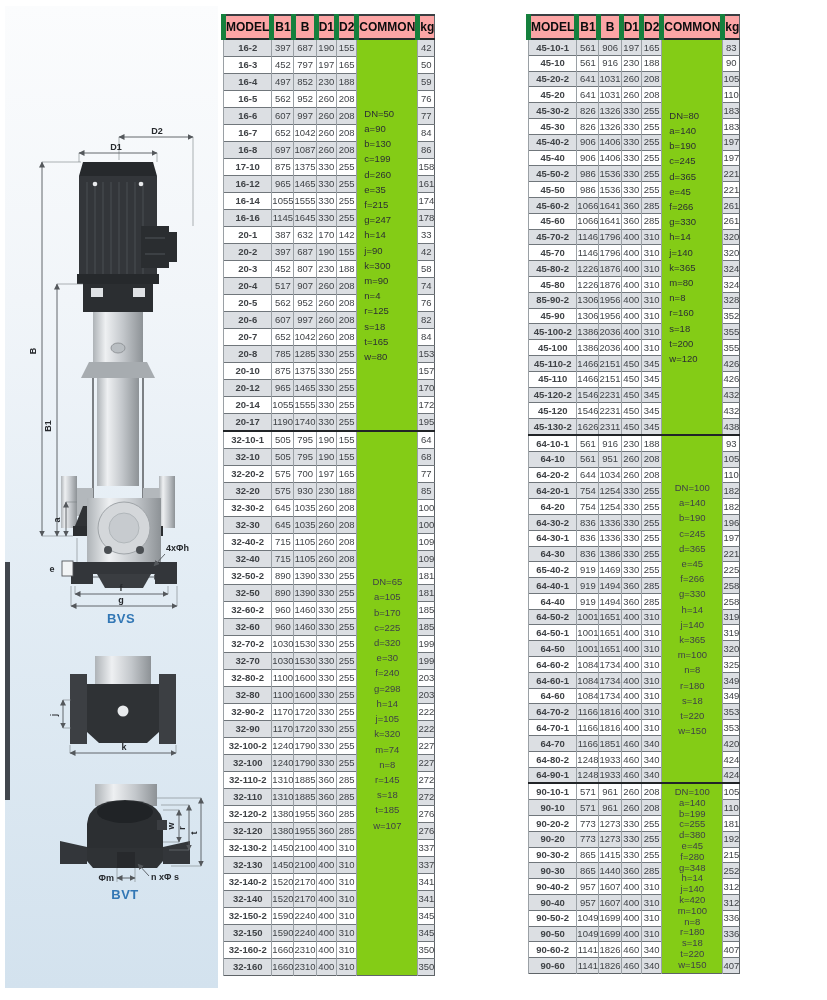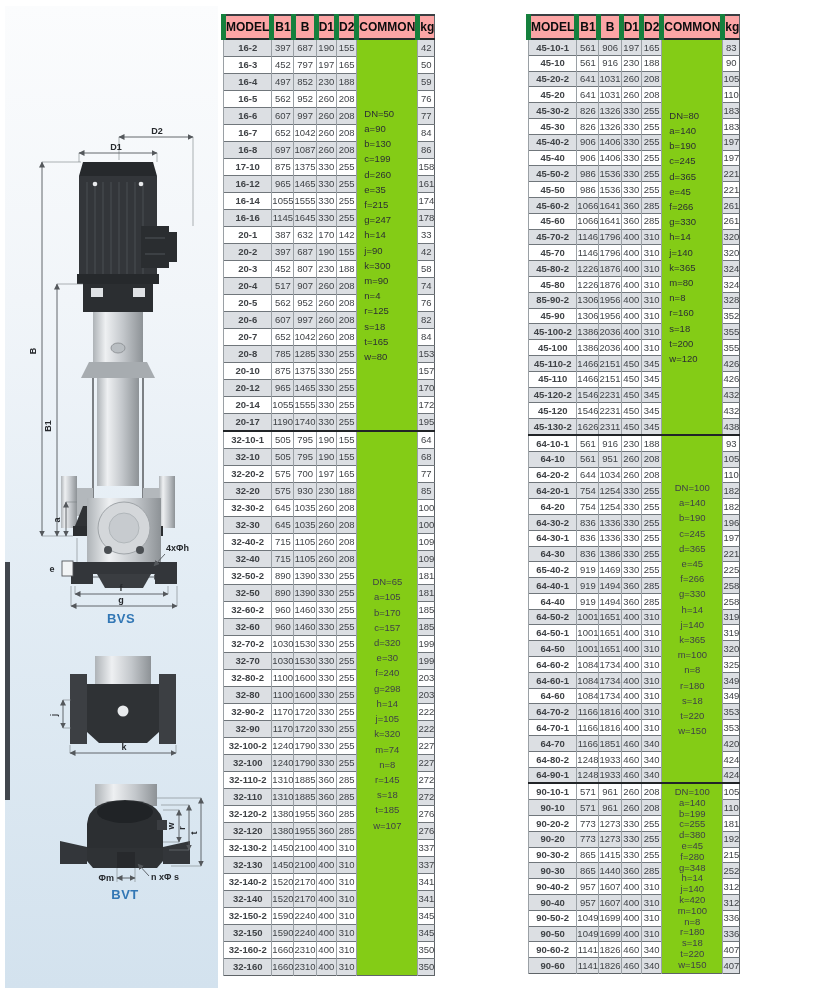--- a/index.html
+++ b/index.html
@@ -490,21 +490,21 @@
           <td class="model">32-10-1</td>
           <td class="num">505</td>
           <td class="num">795</td>
           <td class="num">190</td>
           <td class="num">155</td>
           <td rowspan="32" class="common">
             <div class="clines" style="line-height: 15.2px;">
               <div>DN=65</div>
               <div>a=105</div>
               <div>b=170</div>
-              <div>c=157</div>
+              <div>c=225</div>
               <div>d=320</div>
               <div>e=30</div>
               <div>f=240</div>
               <div>g=298</div>
               <div>h=14</div>
               <div>j=105</div>
               <div>k=320</div>
               <div>m=74</div>
               <div>n=8</div>
               <div>r=145</div>

